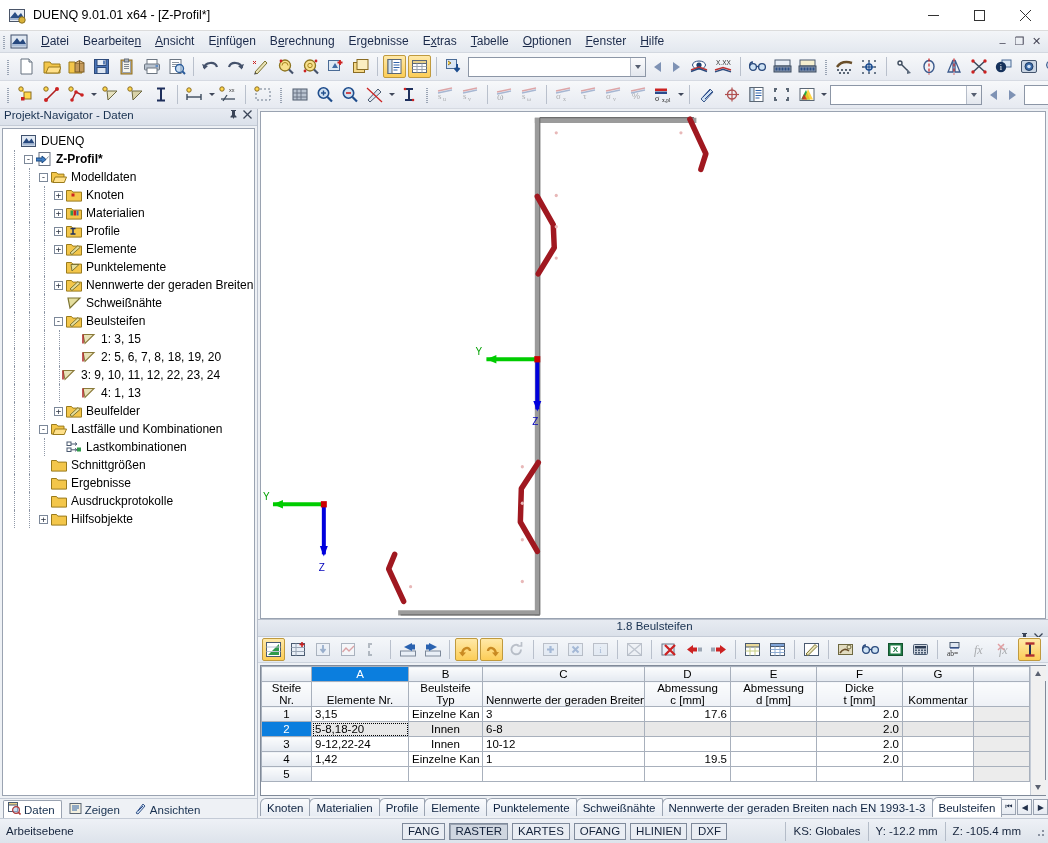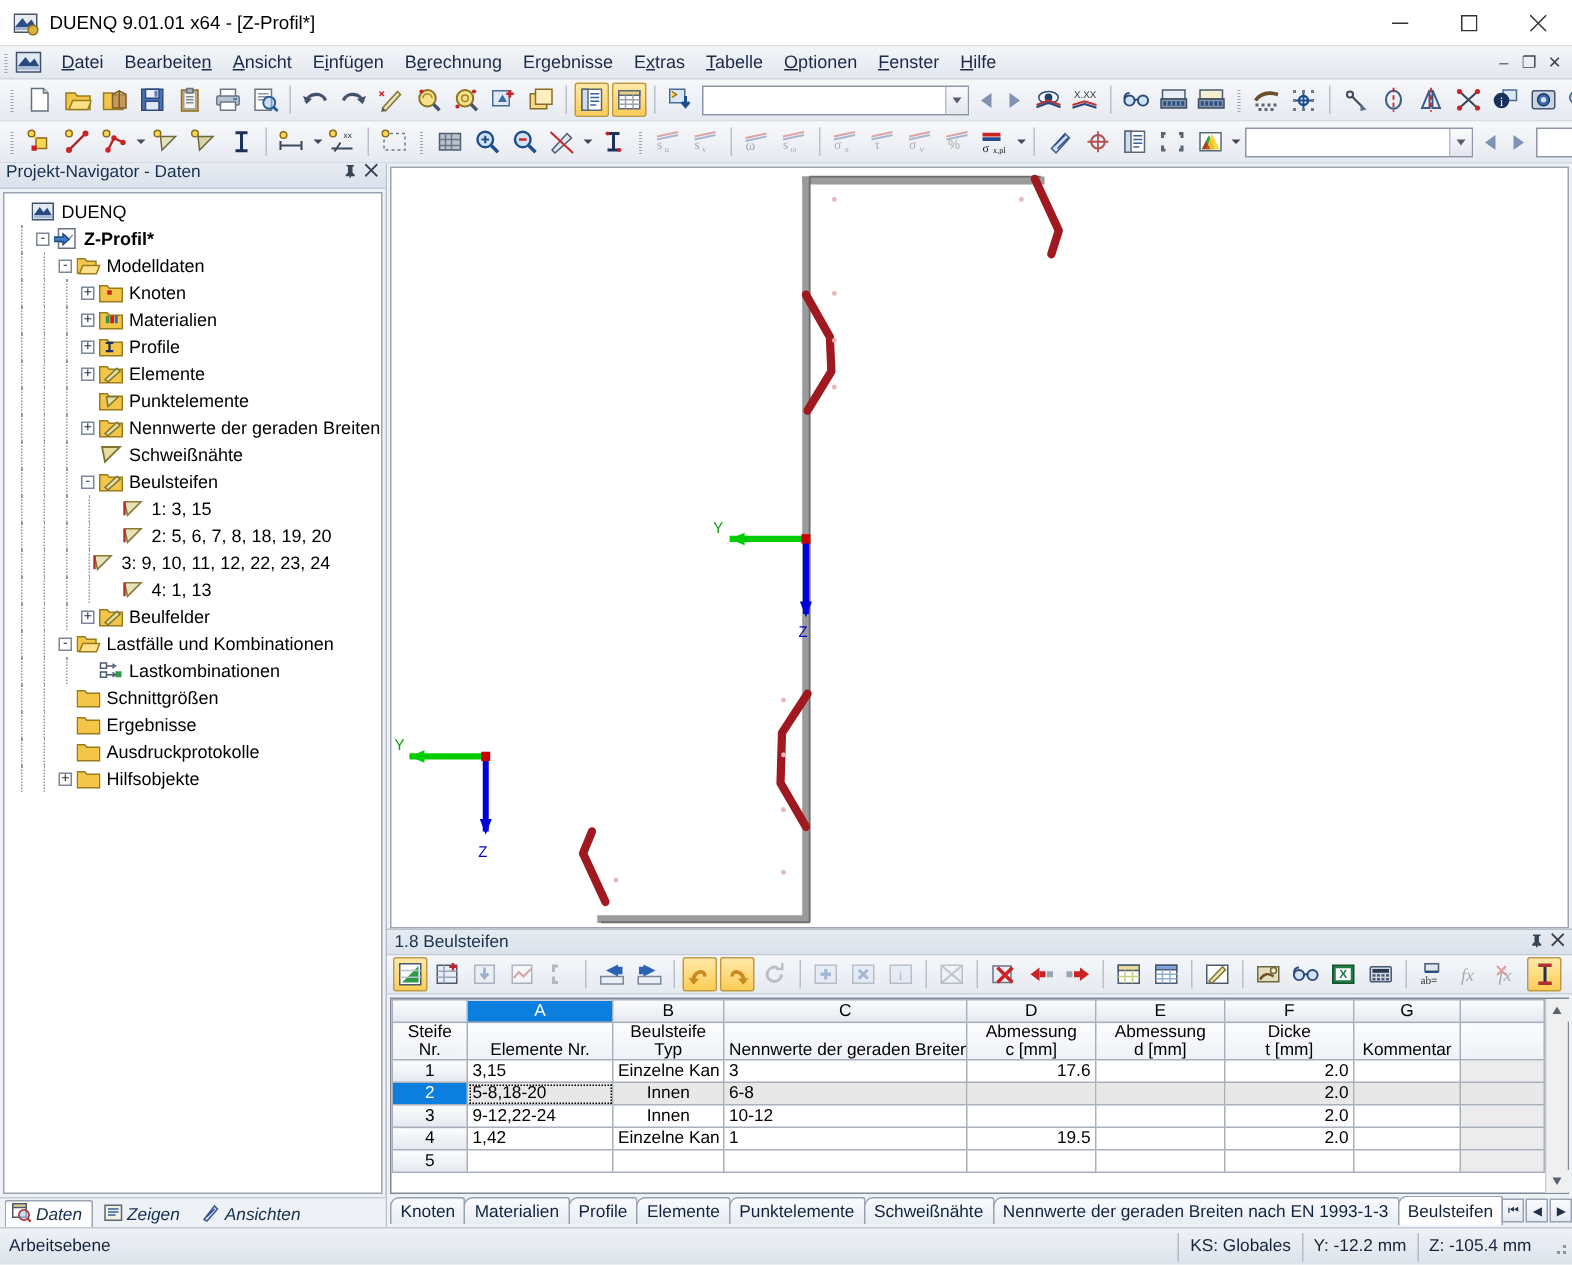--- a/index.html
+++ b/index.html
@@ -175,21 +175,21 @@
   }
 
   .nav-tabs {
     height: 20px; min-height: 20px; display: flex; align-items: flex-end;
     background: #eef1f5; padding-left: 3px; gap: 2px;
     border-top: 1px solid #c4cbd6;
   }
   .nav-tab {
     height: 18px; display: flex; align-items: center; gap: 3px;
     padding: 0 6px 0 4px; font-size: 11.5px; color: #17304f;
-    border: 1px solid transparent; border-bottom: none; font-style: italic;
+    border: 1px solid transparent; border-bottom: none;
   }
   .nav-tab.sel {
     background: #fff; border-color: #9aa3b1; border-top-left-radius: 2px; border-top-right-radius: 2px;
   }
 
   
   .rightcol { flex: 1; display: flex; flex-direction: column; min-width: 0; }
 
   .canvas-wrap {
     flex: 1; position: relative; background: #fff;
@@ -204,20 +204,21 @@
     display: flex; flex-direction: column;
     background: #eef1f5;
     border-top: 1px solid #b9c0cc;
   }
   .tp-header {
     height: 17px; min-height: 17px;
     background: linear-gradient(#e7ebf2,#dbe1ea);
     display: flex; align-items: center; padding: 0 2px 0 5px;
     font-size: 11.5px; color: #17304f;
     border-bottom: 1px solid #c4cbd6;
+    flex-direction: column;
   }
   .tp-header .hdr-btns { margin-left: auto; display: flex; gap: 5px; padding-right: 3px; color: #3a4457; font-size: 11px; }
   .tp-toolbar {
     height: 26px; min-height: 26px; display: flex; align-items: center;
     background: linear-gradient(#f5f7fa,#e5eaf1);
     padding-left: 3px; border-bottom: 1px solid #ccd3dd;
   }
 
   .grid-area {
     flex: 1; display: flex; min-height: 0;
@@ -1697,19 +1698,27 @@
               <div class="b">▶</div>
             </div>
           </div>
       </div>
     </div>
   </div>
 
   <div class="statusbar">
     <span>Arbeitsebene</span>
     <span style="margin-left:auto"></span>
+    <span id="sbflags" style="display:flex; align-items:center;">
+        <div class="sb-flag">FANG</div>
+        <div class="sb-flag on">RASTER</div>
+        <div class="sb-flag">KARTES</div>
+        <div class="sb-flag">OFANG</div>
+        <div class="sb-flag">HLINIEN</div>
+        <div class="sb-flag">DXF</div>
+      </span>
     <span class="sb-field" style="margin-left:56px">KS: Globales </span>
     <span class="sb-field">Y:  -12.2 mm</span>
     <span class="sb-field">Z:  -105.4 mm</span>
     <span class="sb-grip"></span>
   </div>
 
 </div>
 
 </body></html>

